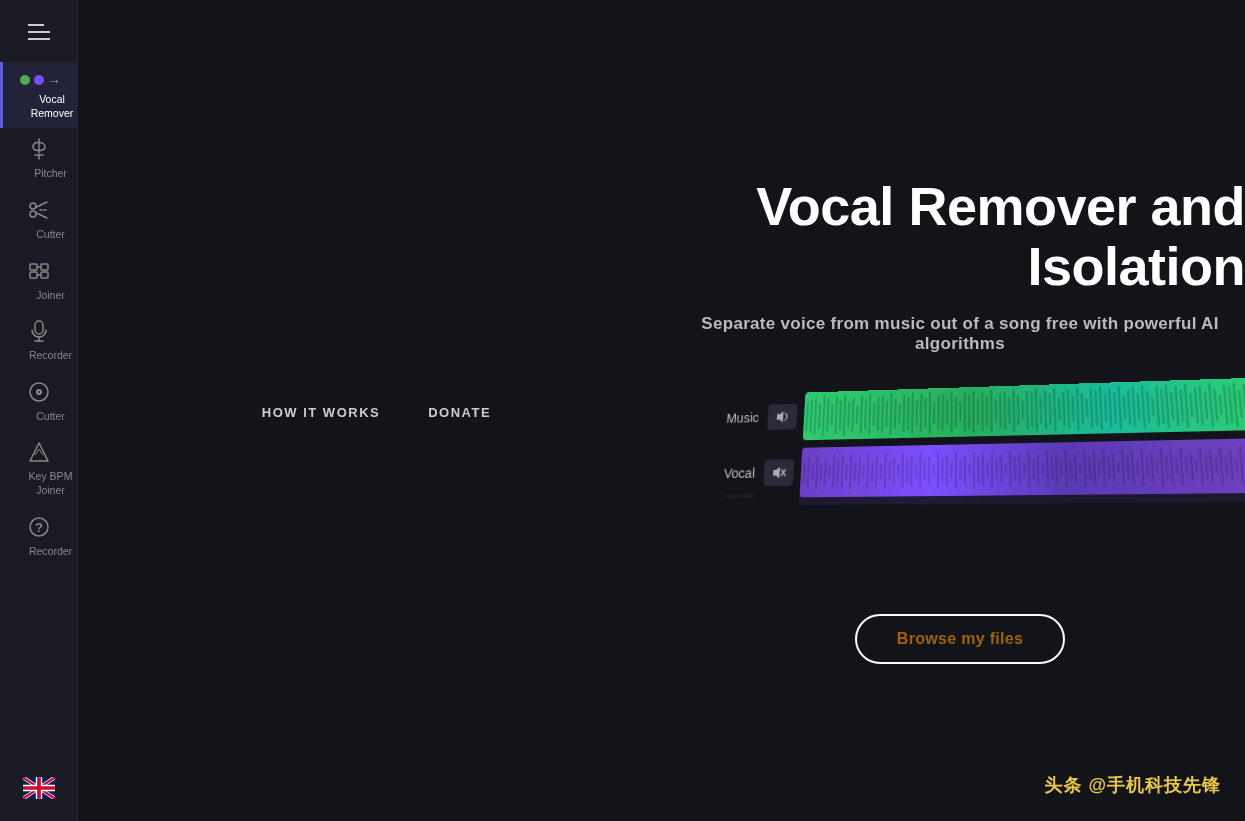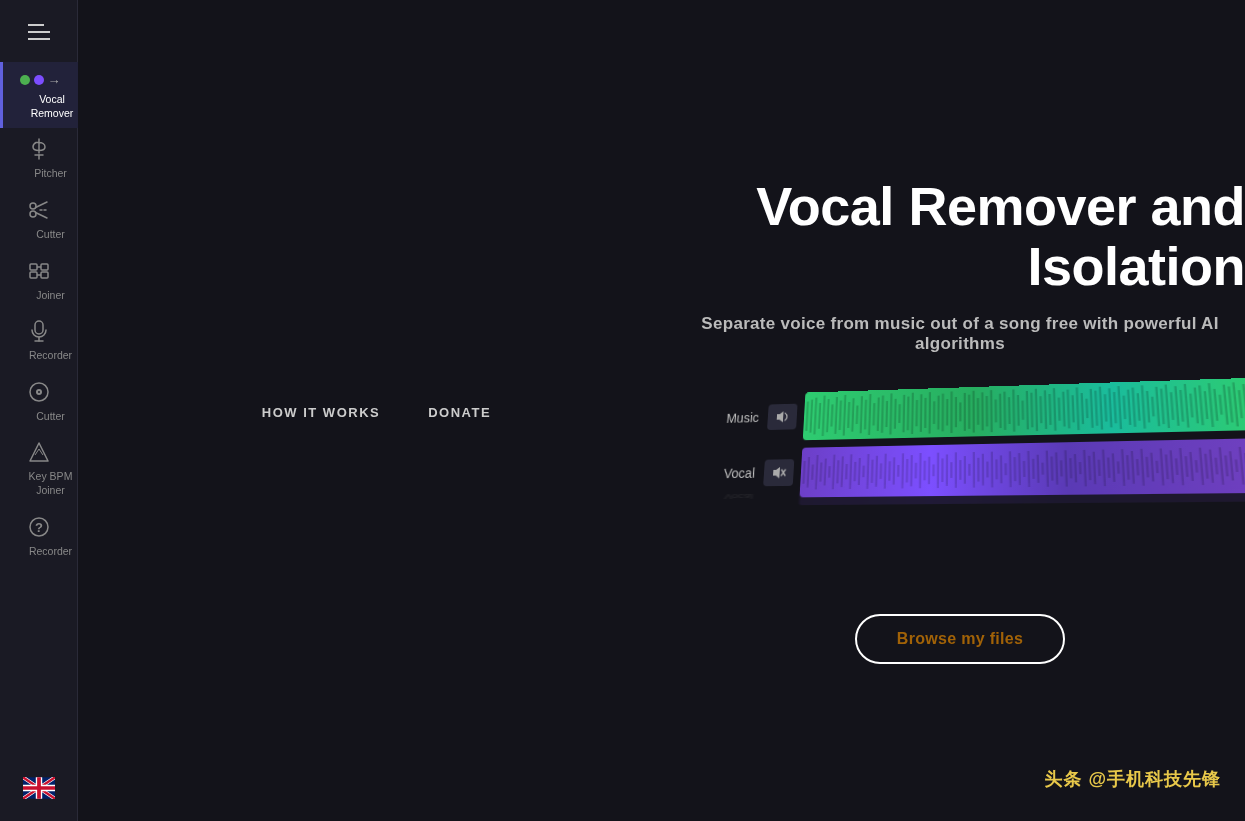--- a/index.html
+++ b/index.html
@@ -256,21 +256,21 @@
       padding: 14px 40px;
       border-radius: 30px;
       cursor: pointer;
       letter-spacing: 0.3px;
       transition: all 0.2s;
     }
 
     
     .watermark {
       position: absolute;
-      bottom: 30px;
+      bottom: 24px;
       right: 24px;
       color: #e8c84a;
       font-size: 18px;
       font-weight: 700;
       font-family: 'Microsoft YaHei', sans-serif;
       letter-spacing: 1px;
     }
 
     
     .flag-svg {

